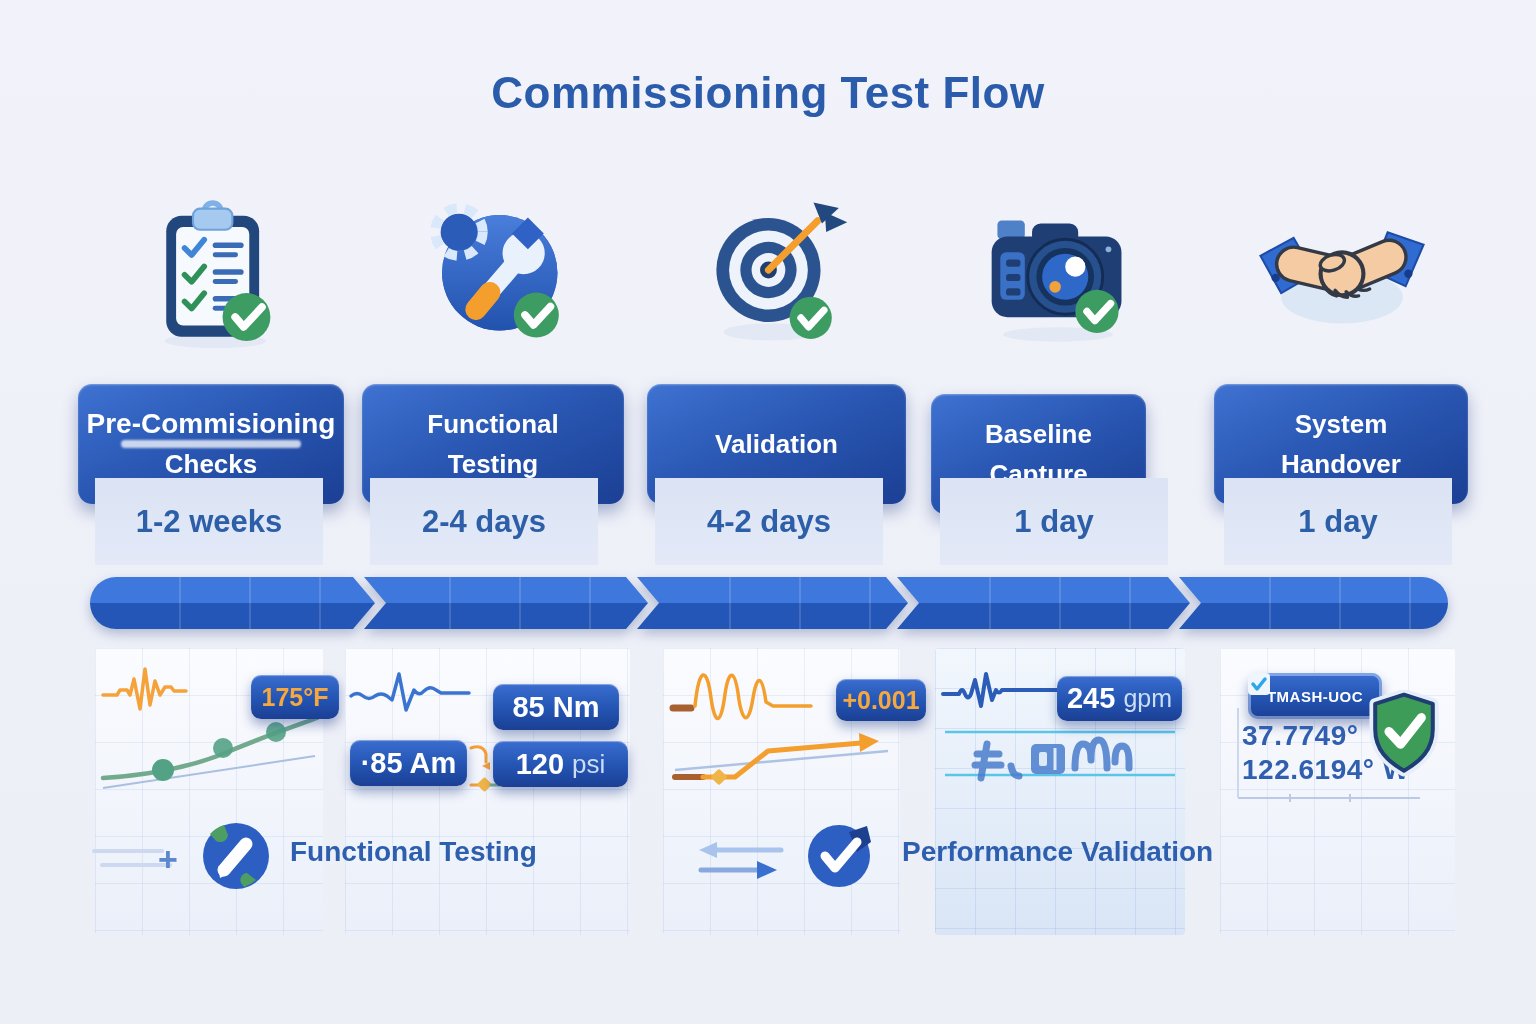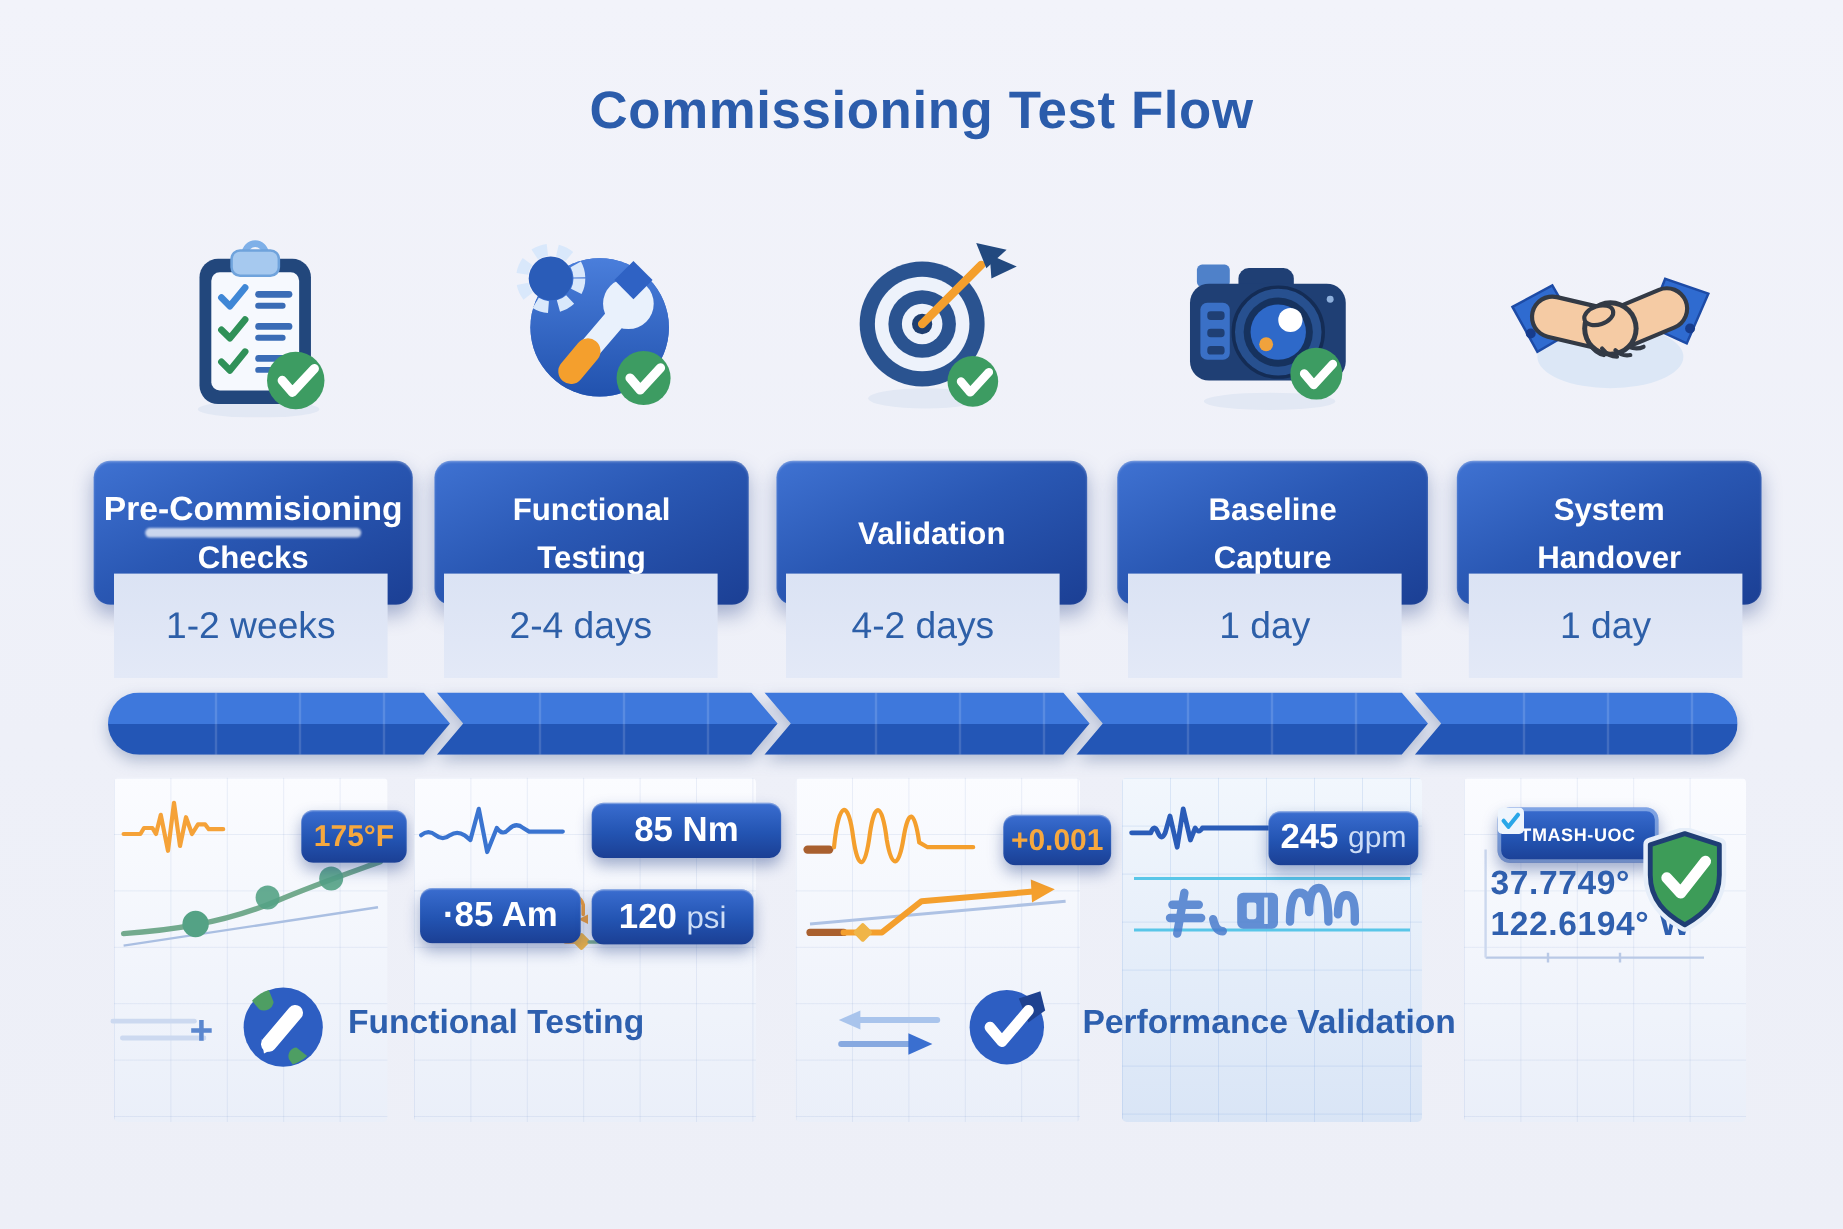--- a/index.html
+++ b/index.html
@@ -6,21 +6,21 @@
   #canvas{position:relative;width:1536px;height:1024px;background:linear-gradient(180deg,#f2f3fa 0%,#eef0f8 60%,#edeff7 100%);overflow:hidden;font-family:"Liberation Sans",sans-serif;}
   .abs{position:absolute;}
   .page-title{width:100%;text-align:center;top:68px;font-size:44px;font-weight:700;color:#2b5cab;letter-spacing:.5px;}
   .stage-box{height:120px;border-radius:14px;background:linear-gradient(155deg,#3f72d2 0%,#2a58b4 45%,#1b3f94 100%);
     box-shadow:0 8px 16px rgba(25,55,130,.35), inset 0 1px 2px rgba(255,255,255,.35);
     color:#fff;display:flex;flex-direction:column;align-items:center;justify-content:center;text-align:center;font-weight:700;margin-top:26px;}
   .stage-line{font-size:26px;line-height:40px;}
   .stage-line.small{font-size:28px;}
   .scribble{position:absolute;left:50%;transform:translateX(-50%);top:56px;width:180px;height:8px;background:rgba(255,255,255,.75);border-radius:4px;filter:blur(1px);}
   .strip{top:478px;height:87px;background:linear-gradient(180deg,#dbe3f4 0%,#e3e9f7 100%);display:flex;align-items:center;justify-content:center;
-    font-size:31px;font-weight:400;color:#2d5fa8;}
+    font-size:31px;font-weight:700;color:#2d5fa8;}
   .panel{top:648px;height:287px;border-radius:4px;
     background:
       linear-gradient(rgba(110,140,200,.13) 1px, transparent 1px),
       linear-gradient(90deg, rgba(110,140,200,.13) 1px, transparent 1px),
       linear-gradient(180deg,#fbfcff 0%,#eaeff9 100%);
     background-size:47px 47px,47px 47px,100% 100%;}
   .panel.bluer{background:
       linear-gradient(rgba(120,160,220,.20) 1px, transparent 1px),
       linear-gradient(90deg, rgba(120,160,220,.20) 1px, transparent 1px),
       linear-gradient(180deg,#f2f7fd 0%,#d9e5f6 100%);
@@ -146,21 +146,21 @@
     <div class="scribble"></div>
     <div class="stage-line">Checks</div>
   </div>
   <div class="abs stage-box" style="left:362px;top:358px;width:262px">
     <div class="stage-line">Functional</div>
     <div class="stage-line">Testing</div>
   </div>
   <div class="abs stage-box" style="left:647px;top:358px;width:259px">
     <div class="stage-line">Validation</div>
   </div>
-  <div class="abs stage-box" style="left:931px;top:358px;width:259px">
+  <div class="abs stage-box" style="left:931px;top:368px;width:215px">
     <div class="stage-line">Baseline</div>
     <div class="stage-line">Capture</div>
   </div>
   <div class="abs stage-box" style="left:1214px;top:358px;width:254px">
     <div class="stage-line">System</div>
     <div class="stage-line">Handover</div>
   </div>
 
   <div class="abs strip" style="left:95px;width:228px">1-2 weeks</div>
   <div class="abs strip" style="left:370px;width:228px">2-4 days</div>
@@ -219,22 +219,22 @@
     <svg width="285" height="287" viewBox="0 0 285 287">
       <path d="M6,48 q6,-5 12,0 q6,5 12,0 q6,-4 12,0 l5,4 l7,-26 l7,36 l8,-20 q5,7 10,1 q6,-6 12,-1 l5,3 h28" fill="none" stroke="#3a74d0" stroke-width="3.5" stroke-linecap="round" stroke-linejoin="round"></path>
       <g fill="none" stroke="#f3a03a" stroke-width="3" stroke-linecap="round">
         <path d="M126,100 q12,-4 15,6 l0,8"></path>
         <path d="M126,137 h12"></path>
       </g>
       <polygon points="137,118 145,114 145,122" fill="#f3a03a"></polygon>
       <rect x="134" y="131" width="11" height="11" rx="2" fill="#f0b548" transform="rotate(45 139.5 136.5)"></rect>
       <path d="M146,137 h8" stroke="#7fae8f" stroke-width="3" stroke-linecap="round"></path>
     </svg>
-    <div class="badge" style="left:148px;top:21px;width:158px;height:46px;font-size:29px">85 Nm</div>
-    <div class="badge" style="left:5px;top:92px;width:134px;height:46px;font-size:29px">·85 Am</div>
+    <div class="badge" style="left:148px;top:36px;width:126px;height:46px;font-size:29px">85 Nm</div>
+    <div class="badge" style="left:5px;top:92px;width:117px;height:46px;font-size:29px">·85 Am</div>
     <div class="badge" style="left:148px;top:93px;width:135px;height:46px;font-size:29px">
       <span>120</span>
       <span class="unit" style="font-size:26px">psi</span>
     </div>
   </div>
 
   <div class="abs panel" style="left:663px;width:237px">
     <svg width="237" height="287" viewBox="0 0 237 287">
       <path d="M10,60 h18" stroke="#a9602f" stroke-width="7" stroke-linecap="round"></path>
       <path d="M32,58 C36,18 44,18 48,50 C52,78 58,78 62,46 C66,20 72,20 76,52 C80,76 86,76 90,50 C94,26 99,26 103,54 L110,58 H148" fill="none" stroke="#f49f2d" stroke-width="3.5" stroke-linecap="round" stroke-linejoin="round"></path>

